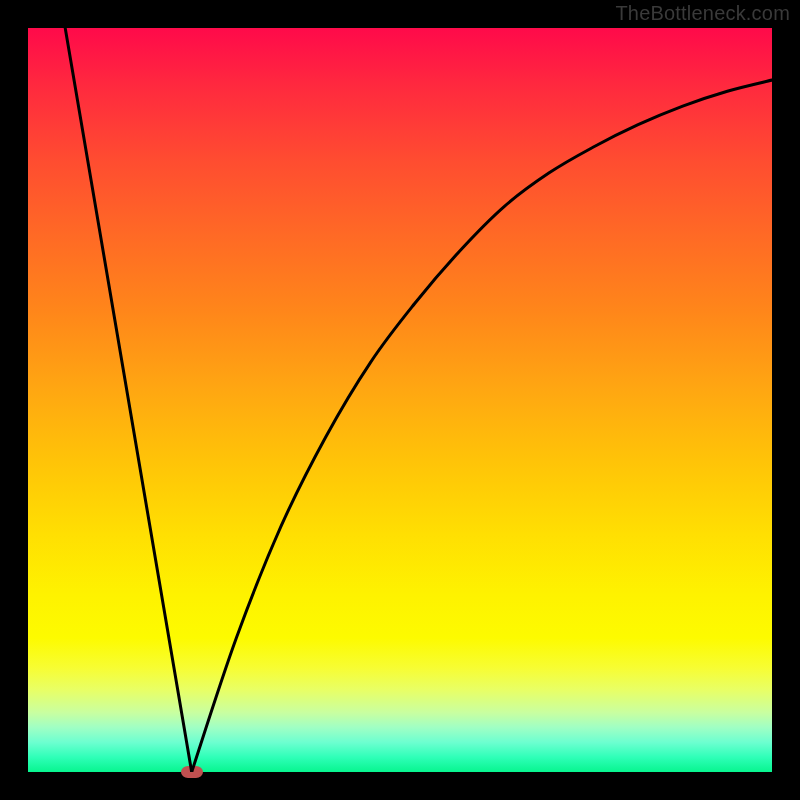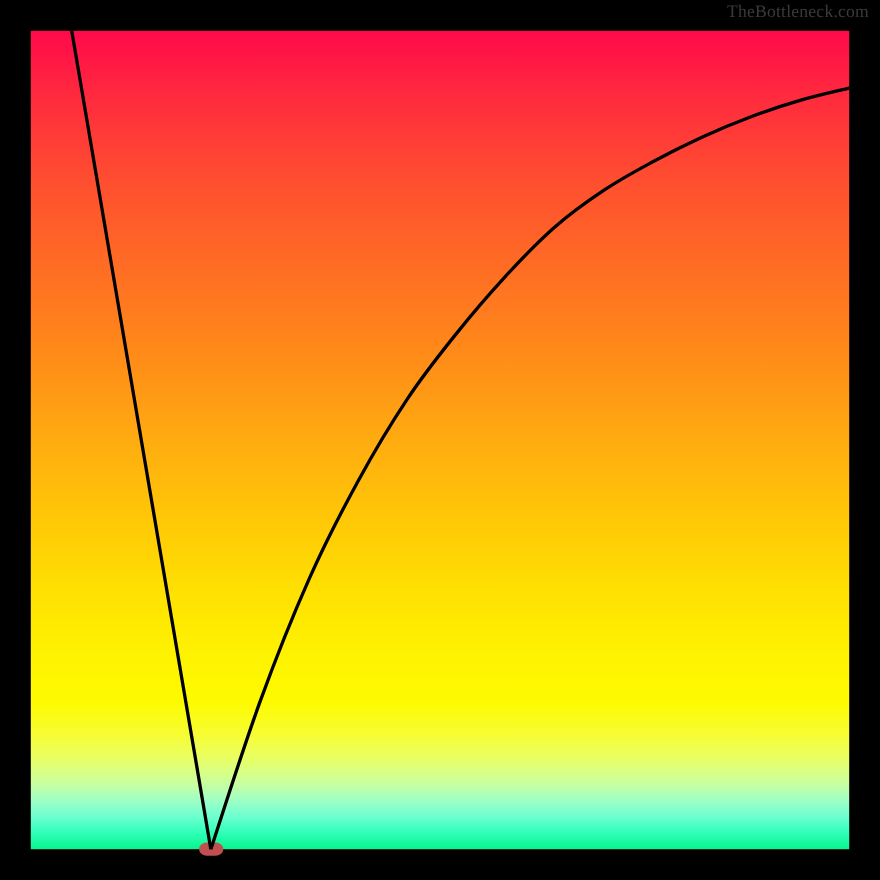--- a/index.html
+++ b/index.html
@@ -17,25 +17,24 @@
     top: 0;
     width: 800px;
     height: 800px;
     background: #000;
   }
   .watermark {
     position: absolute;
     top: 2px;
     right: 10px;
     color: #3a3a3a;
-    font-size: 16px;
+    font-size: 20px;
     font-weight: 500;
     letter-spacing: 0.2px;
     z-index: 50;
-    font-family: Liberation Serif, serif;
   }
   .plot {
     position: absolute;
     left: 28px;
     top: 28px;
     width: 744px;
     height: 744px;
     background: linear-gradient(to bottom,
       #ff0a4a 0%,
       #ff2a3e 8%,

